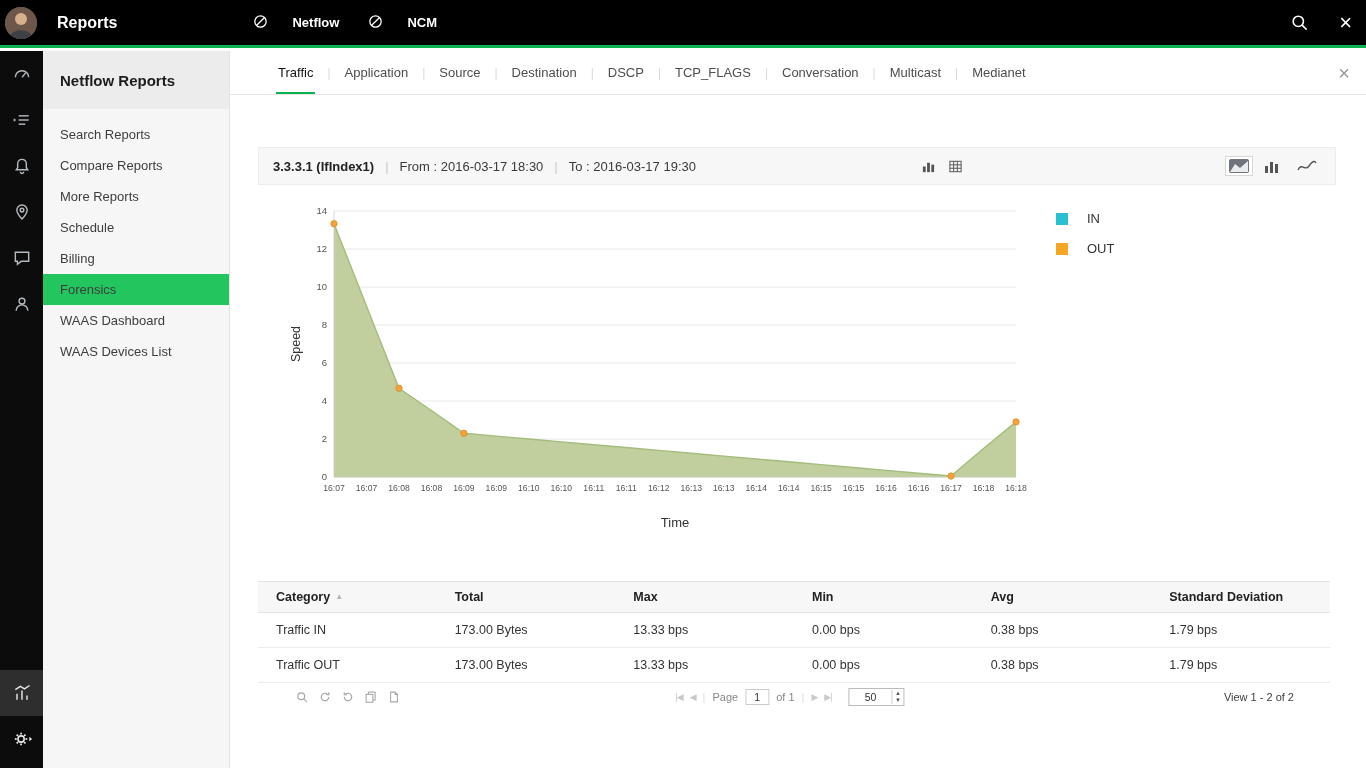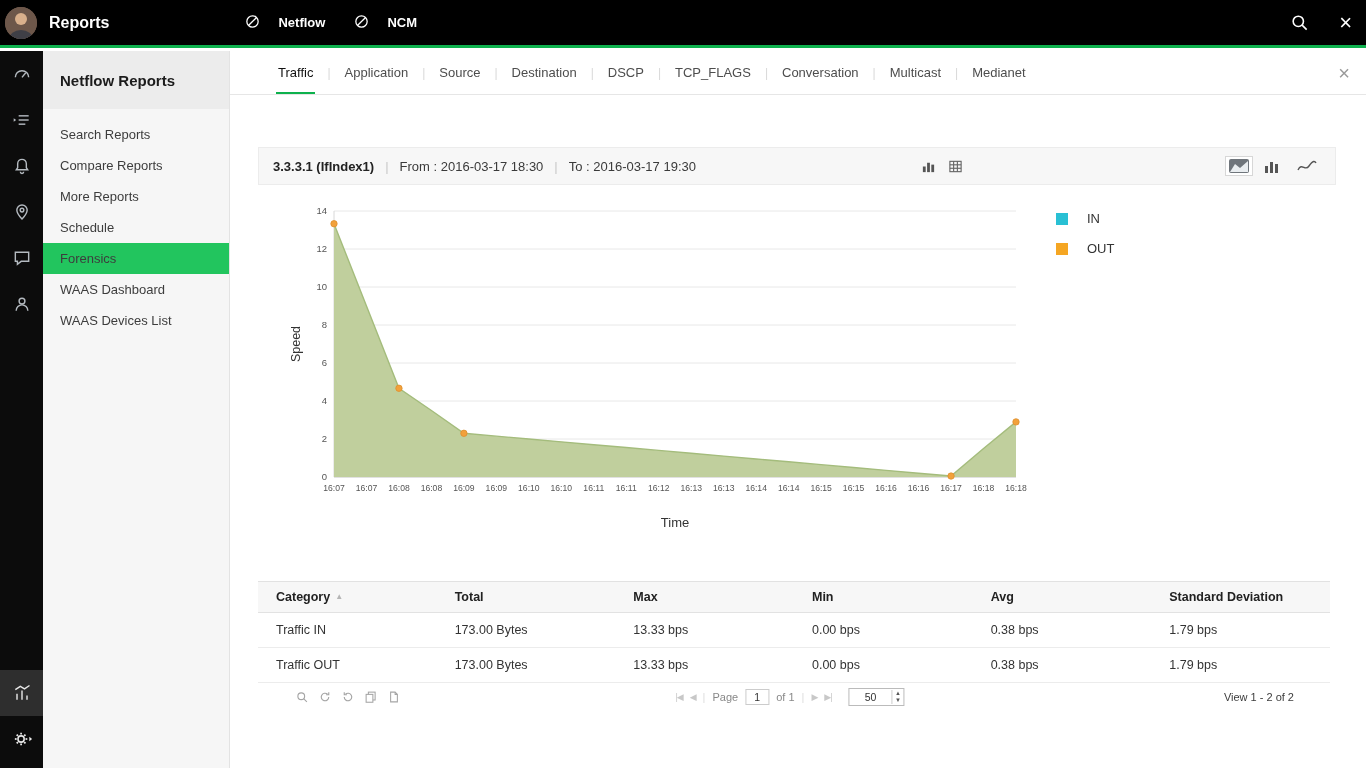--- a/index.html
+++ b/index.html
@@ -2,23 +2,23 @@
 <html><head>
 <meta charset="utf-8">
 <style>
   *{margin:0;padding:0;box-sizing:border-box}
   html,body{width:1366px;height:768px;overflow:hidden;background:#fff;font-family:"Liberation Sans",sans-serif}
 
   
   .topbar{position:absolute;top:0;left:0;width:1366px;height:48px;background:#000;
           border-bottom:3px solid #0db14d;display:flex;align-items:center;z-index:10}
   .avatar{width:32px;height:32px;border-radius:50%;overflow:hidden;margin-left:5px;flex:none;background:#6d574a}
-  .tb-title{color:#fff;font-size:16px;font-weight:bold;margin-left:12px}
+  .tb-title{color:#fff;font-size:16px;font-weight:bold;margin-left:20px}
   .tb-nav{display:flex;margin-left:135px;gap:28px}
-  .tb-nav-item{display:flex;align-items:center;gap:17px;color:#fff;font-size:13px;font-weight:bold;cursor:pointer}
+  .tb-nav-item{display:flex;align-items:center;gap:23px;color:#fff;font-size:13px;font-weight:bold;cursor:pointer}
   .tb-right{margin-left:auto;display:flex;align-items:center;gap:30px;margin-right:14px}
   .tb-search{cursor:pointer;display:flex}
   .tb-close{color:#fff;font-size:22px;line-height:20px;cursor:pointer}
 
   
   .rail{position:absolute;top:51px;left:0;width:43px;height:717px;background:#0c0c0c;
         display:flex;flex-direction:column;align-items:center;z-index:9}
   .ric{width:43px;height:46px;display:flex;align-items:center;justify-content:center;cursor:pointer}
   .ric.active{background:#2e2e2e}
   .rail-spacer{flex:1}
@@ -192,20 +192,21 @@
   </div>
 </div>
 
 <div class="subbar">
   <div class="subbar-title">Netflow Reports</div>
   <div class="smenu">
       <div class="sitem">Search Reports</div>
       <div class="sitem">Compare Reports</div>
       <div class="sitem">More Reports</div>
       <div class="sitem">Schedule</div>
+      <div class="sitem">Billing</div>
       <div class="sitem active">Forensics</div>
       <div class="sitem">WAAS Dashboard</div>
       <div class="sitem">WAAS Devices List</div>
     </div>
 </div>
 
 <div class="main">
 
   <div class="tabbar">
     <span style="display:flex;align-items:center">

